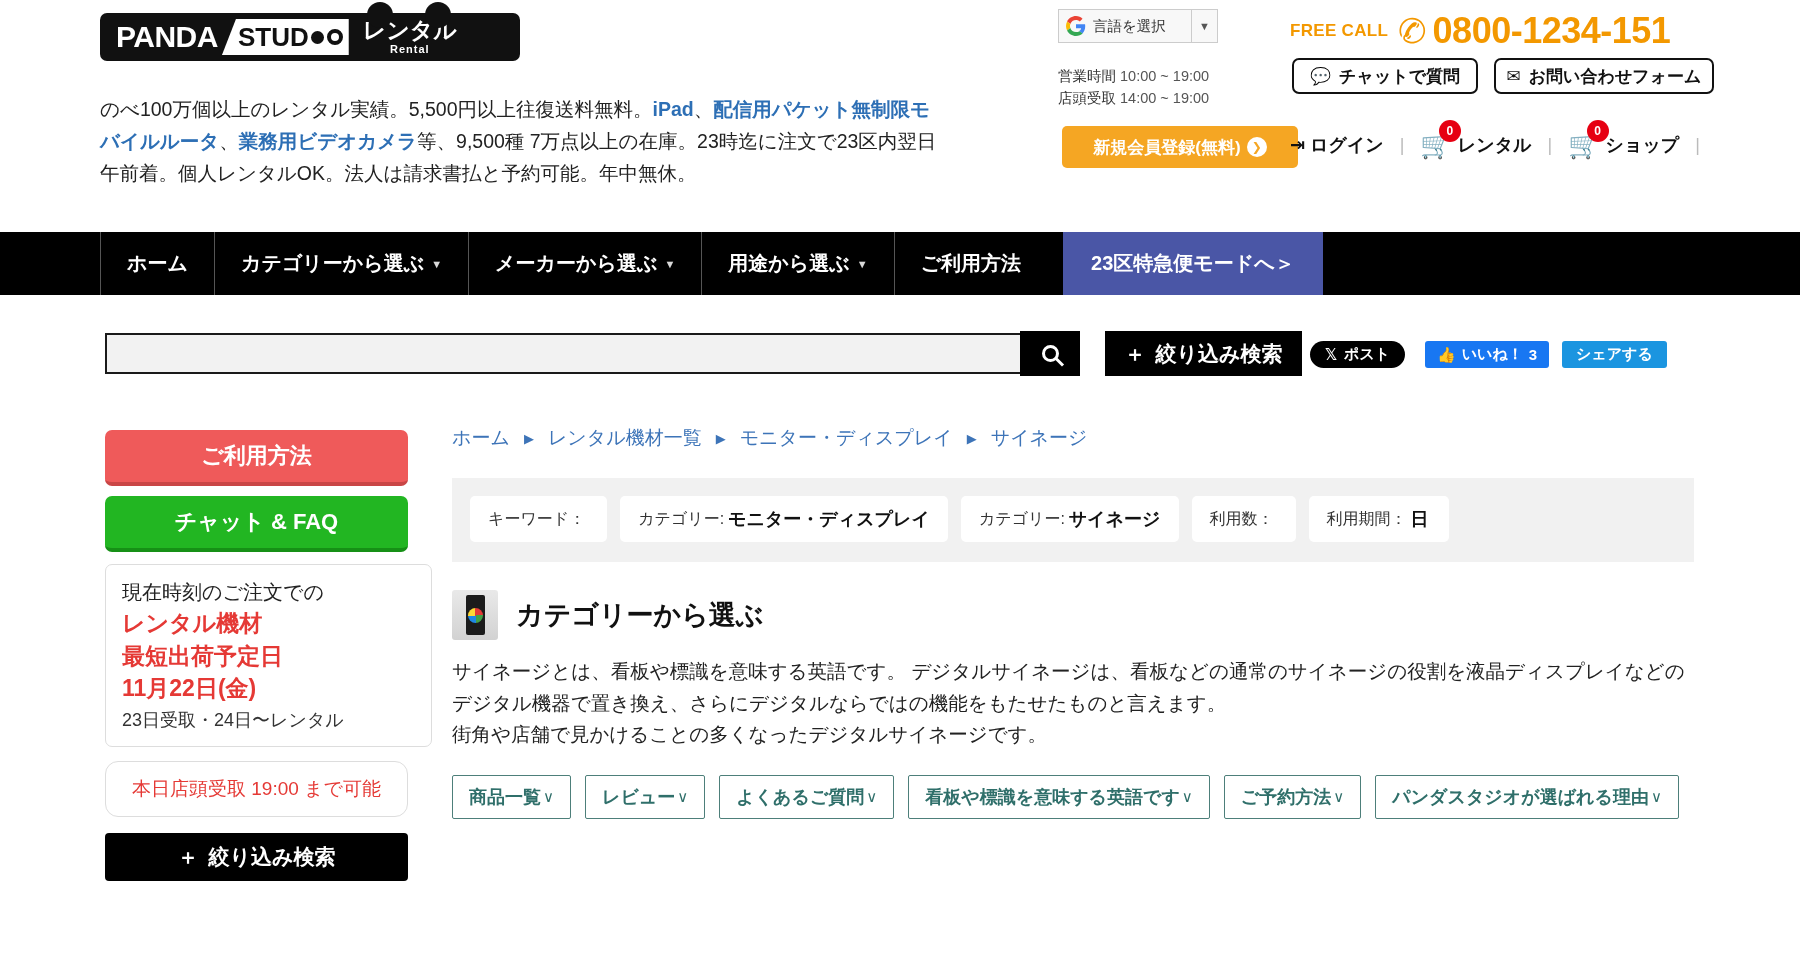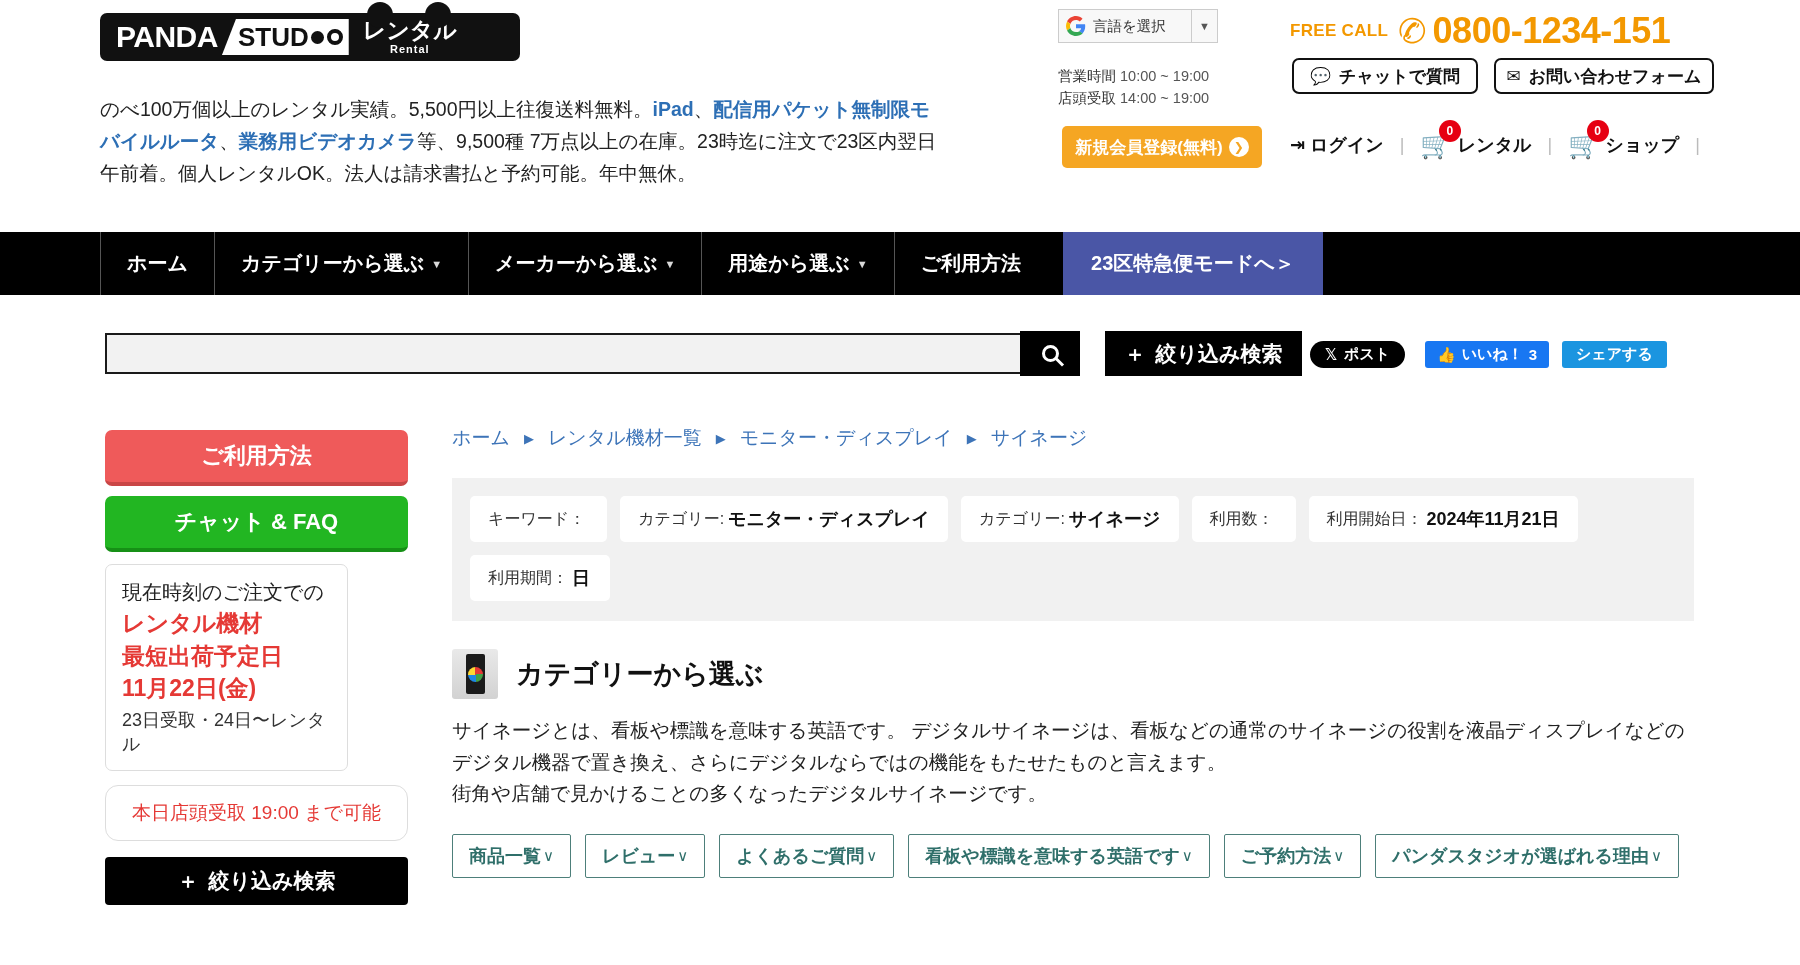--- a/index.html
+++ b/index.html
@@ -67,21 +67,21 @@
 
   .pill-btn {
     border: 2px solid #111; border-radius: 7px; background: #fff;
     display: inline-flex; align-items: center; justify-content: center;
     font-size: 17px; font-weight: bold; color: #111; gap: 8px;
   }
   .chat-btn { position: absolute; left: 1292px; top: 58px; width: 186px; height: 36px; }
   .mail-btn { position: absolute; left: 1494px; top: 58px; width: 220px; height: 36px; }
 
   .register-btn {
-    position: absolute; left: 1062px; top: 126px; width: 200px; height: 42px;
+    position: absolute; left: 1062px; top: 126px; width: 236px; height: 42px;
     background: #f5a623; border-radius: 5px; color: #fff; font-weight: bold;
     font-size: 17px; display: flex; align-items: center; justify-content: center; gap: 6px;
   }
   .register-btn .circ { width: 20px; height: 20px; border-radius: 50%; background: #fff; color: #f5a623; font-size: 12px; display: inline-flex; align-items: center; justify-content: center; }
 
   .acct-row { position: absolute; left: 1290px; top: 132px; display: flex; align-items: center; font-size: 18px; color: #111; font-weight: bold; gap: 0; }
   .acct-item { display: inline-flex; align-items: center; gap: 5px; position: relative; }
   .acct-sep { color: #bbb; font-weight: normal; margin: 0 16px; }
   .cart-ico { position: relative; font-size: 26px; line-height: 1; }
   .badge {
@@ -139,21 +139,21 @@
   
   .sidebar { position: absolute; left: 105px; top: 430px; width: 303px; }
   .sb-btn {
     width: 303px; height: 56px; border-radius: 7px; color: #fff;
     font-size: 22px; font-weight: bold; display: flex; align-items: center; justify-content: center;
     margin-bottom: 10px;
   }
   .sb-red { background: #ef5a5a; border-bottom: 4px solid #c94646; }
   .sb-green { background: #22b622; border-bottom: 4px solid #169016; }
   .sb-card {
-    width: 243px; border: 1px solid #ddd; border-radius: 7px; background: #fff;
+    width: 327px; border: 1px solid #ddd; border-radius: 7px; background: #fff;
     padding: 12px 16px 14px 16px; margin-top: 12px;
   }
   .sb-card .l1 { font-size: 20px; color: #222; line-height: 1.5; }
   .sb-card .l-red { font-size: 23px; color: #e53935; font-weight: bold; line-height: 1.42; }
   .sb-card .l-sm { font-size: 18px; color: #333; margin-top: 3px; }
   .sb-card2 {
     width: 303px; border: 1px solid #ddd; border-radius: 13px; background: #fff;
     padding: 14px 10px; margin-top: 14px; text-align: center;
     color: #e53935; font-size: 19px;
   }
@@ -387,24 +387,20 @@
         <b>モニター・ディスプレイ</b>
       </span>
       <span class="chip">
         <span>カテゴリー:</span>
         <b>サイネージ</b>
       </span>
       <span class="chip">
         <span>利用数：</span>
         <b></b>
       </span>
-      <span class="chip">
-        <span>利用開始日：</span>
-        <b>2024年11月21日</b>
-      </span>
       <span class="chip" style="flex-basis:100%;max-width:140px;">
         <span>利用期間：</span>
         <b>日</b>
       </span>
     </div>
 
     <div class="title-row">
       <div class="title-thumb">
         <div class="thumb-panel">
             <div class="thumb-ring"></div>

